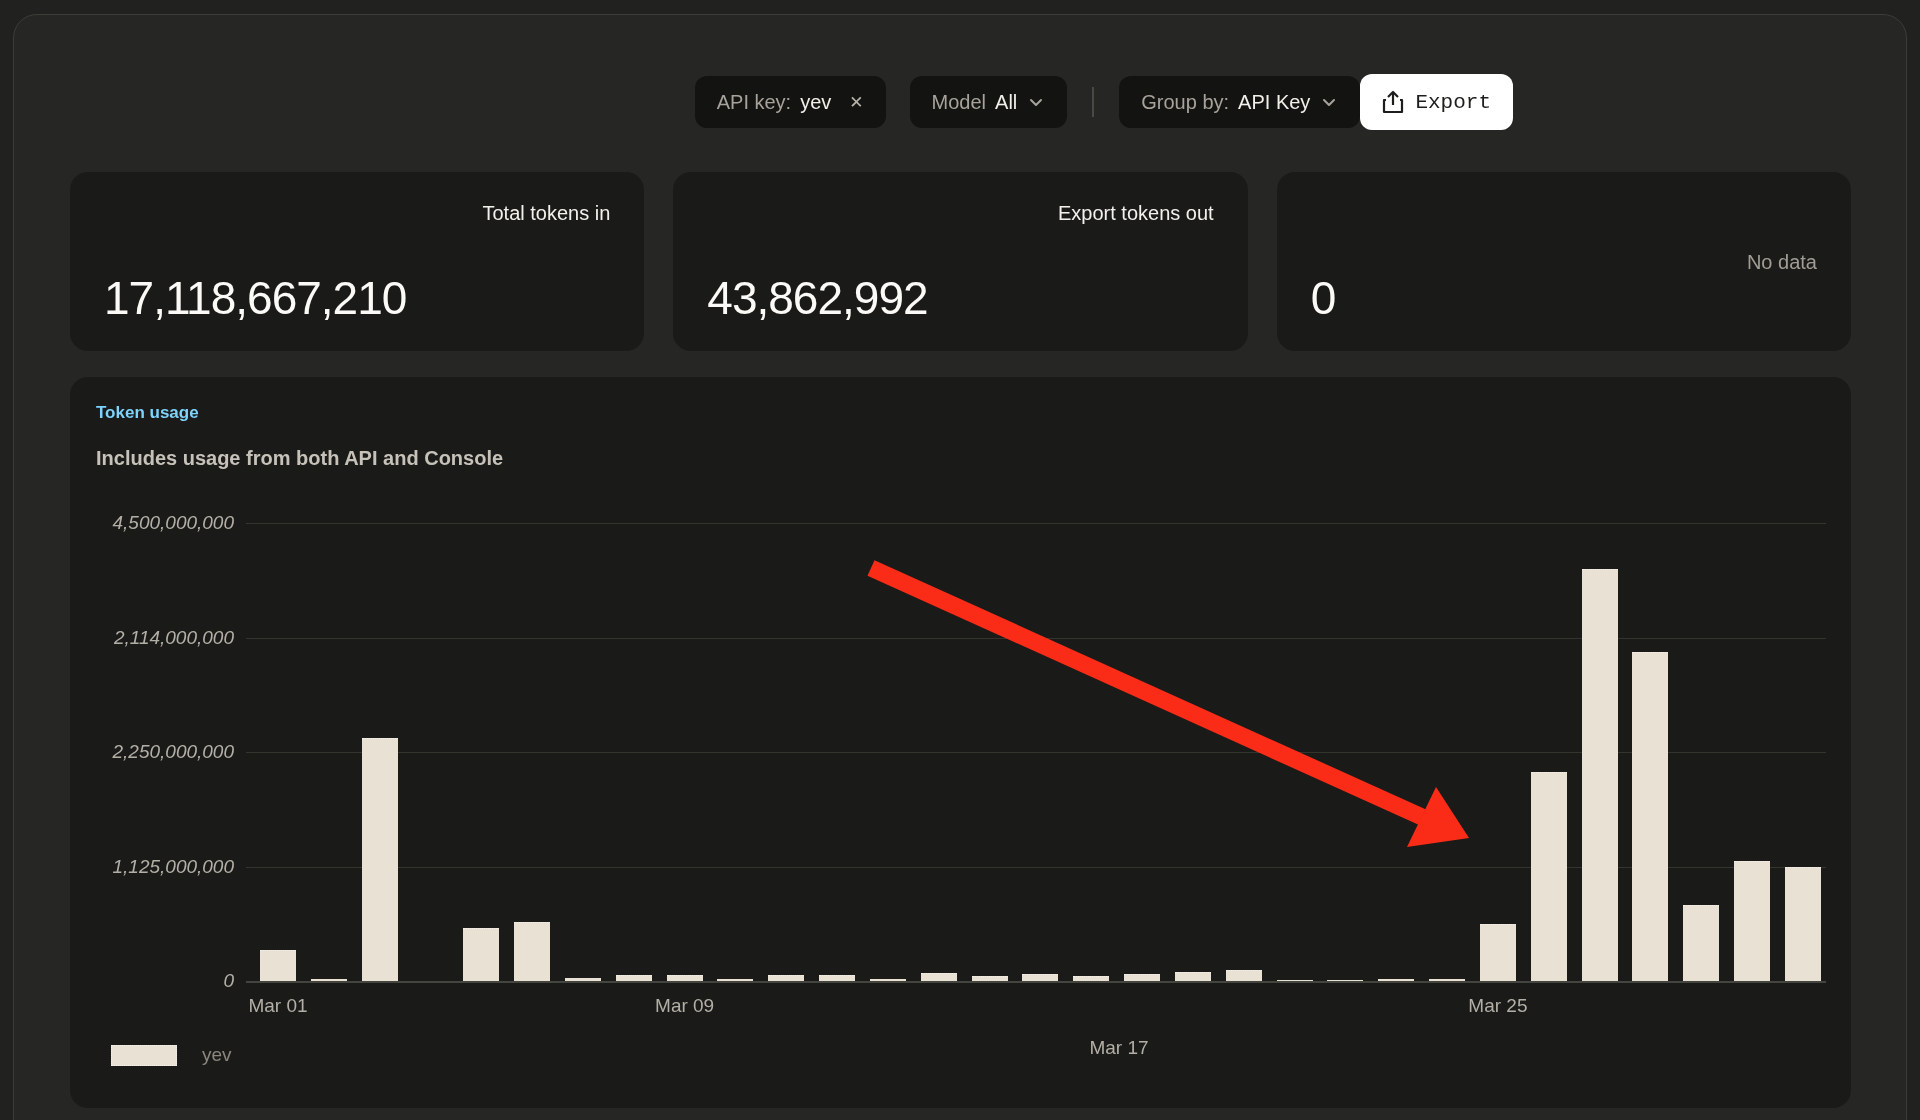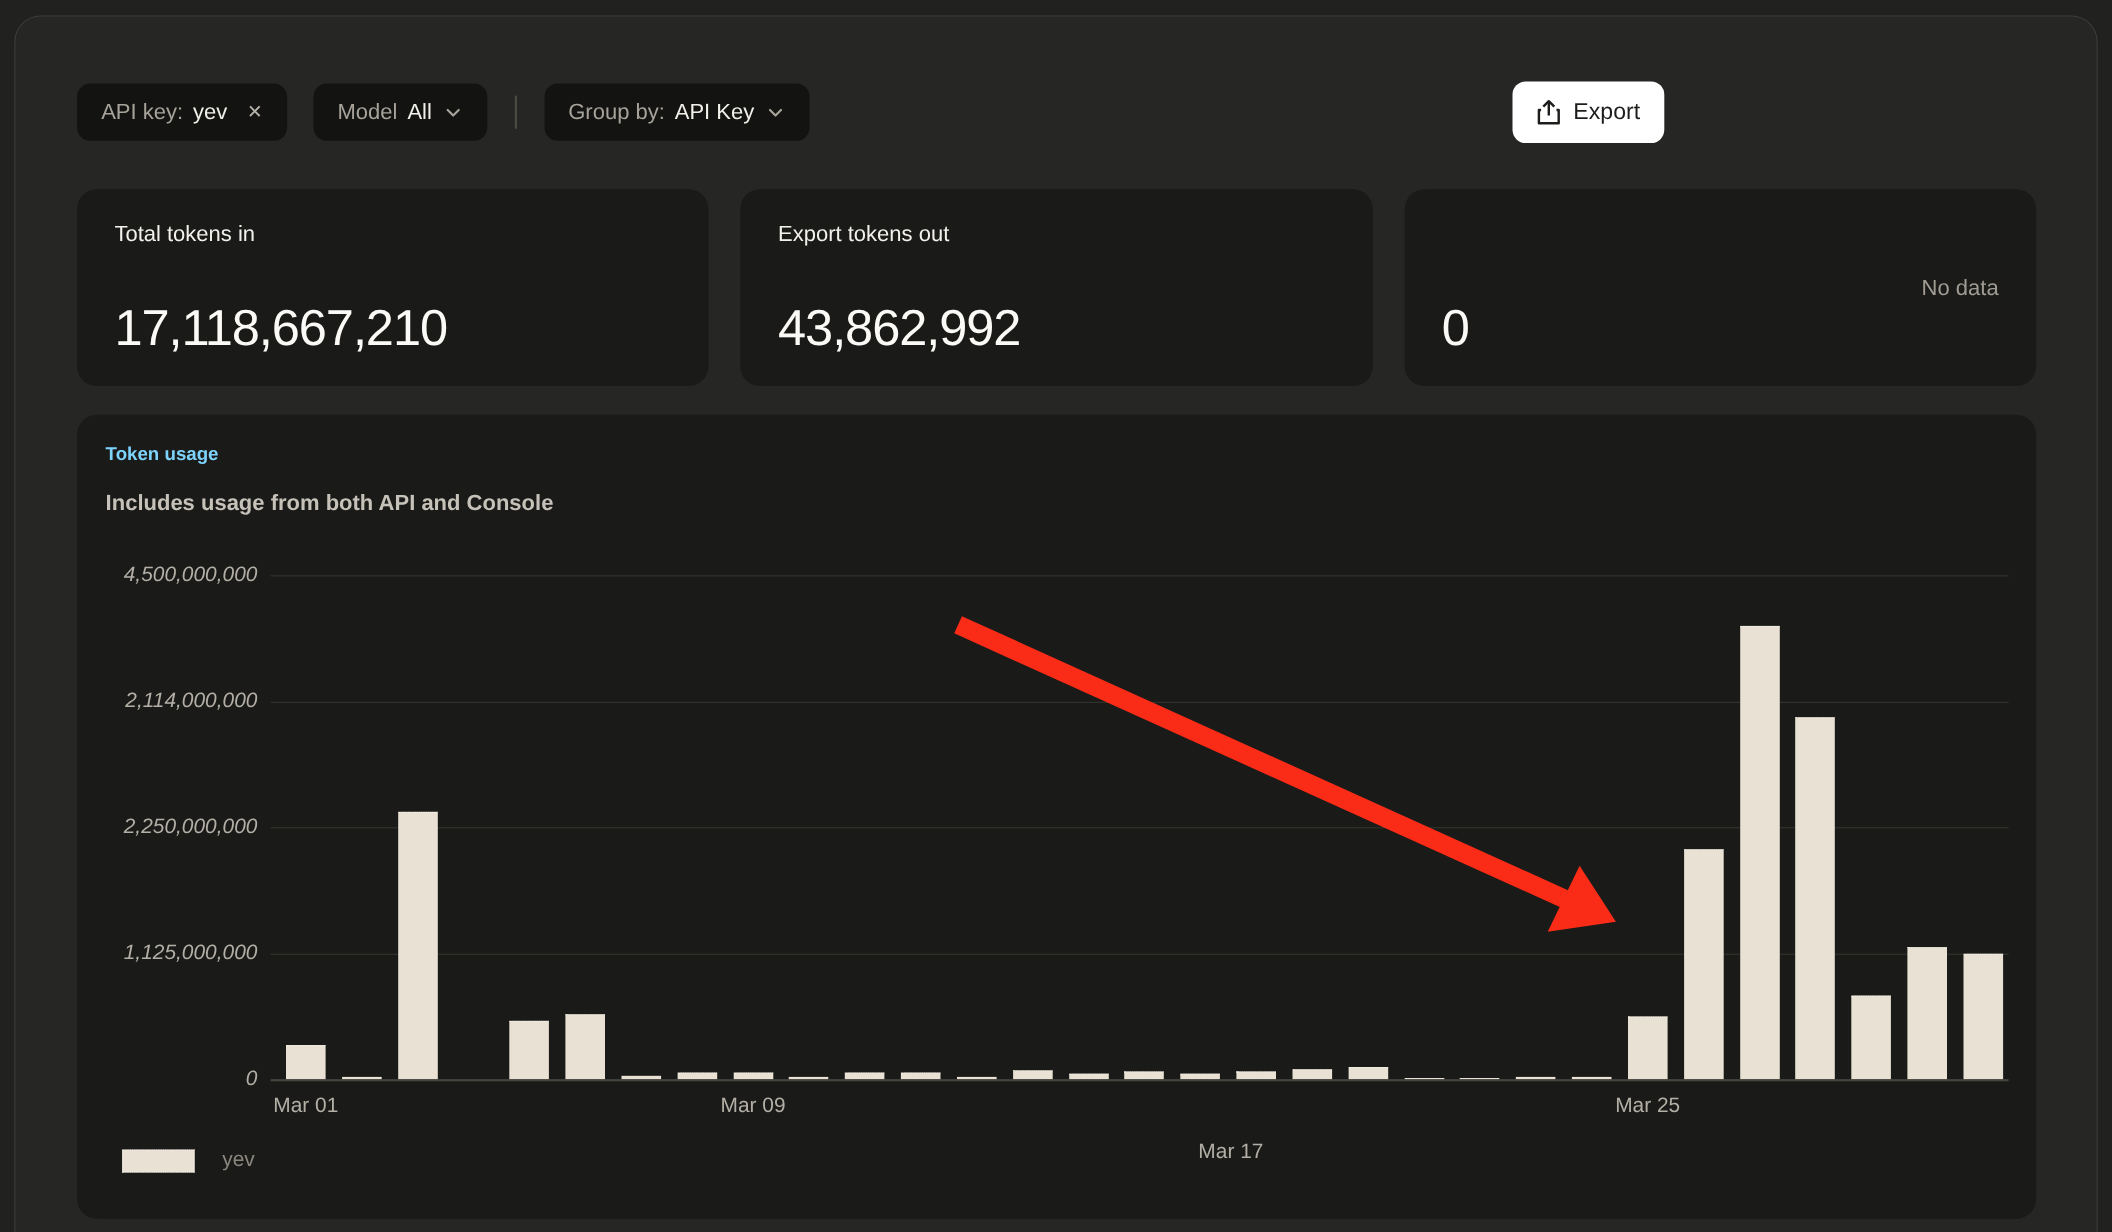--- a/index.html
+++ b/index.html
@@ -11,43 +11,43 @@
   }
   .container {
     position:absolute; left:13px; top:14px; width:1894px; height:1140px;
     background:#262624;
     border:1px solid #3c3c38;
     border-radius:24px;
   }
 
   
   .topbar { position:absolute; top:59px; left:56px; width:1443px; height:56px;
-    display:flex; align-items:center; justify-content:space-between; }
+    display:flex; align-items:center; justify-content:flex-end; }
   .chips { display:flex; align-items:center; }
   .chip {
     height:52px; background:#131311; border-radius:12px;
     display:flex; align-items:center; padding:0 22px;
     font-size:20px; cursor:pointer;
   }
   .chip .lbl { color:#a7a39b; }
   .chip .val { color:#f2f0ea; margin-left:9px; }
   .chip .close { color:#b8b4ab; margin-left:18px; font-size:17px; }
   .chip + .chip { margin-left:24px; }
   .chev { margin-left:10px; display:inline-flex; }
   .sep { width:2px; height:30px; background:#4a4a45; margin:0 25px; }
   .export-btn {
     height:56px; background:#ffffff; color:#1d1d1b; border:none; border-radius:12px;
     display:flex; align-items:center; padding:0 22px; font-size:21px; font-weight:500;
-    font-family:Liberation Sans, sans-serif; cursor:pointer;
+    font-family:Liberation Mono, monospace; cursor:pointer;
   }
   .export-btn svg { margin-right:11px; }
 
   
   .stats { position:absolute; top:157px; left:56px; width:1781px;
-    display:flex; gap:29px; }
+    display:flex; gap:29px;text-align:right; }
   .stat-card {
     flex:1; height:179px; background:#1a1a18; border-radius:18px;
     position:relative; padding:30px 34px;
   }
   .stat-label { font-size:20px; color:#f3f1ec; }
   .stat-value {
     position:absolute; left:34px; bottom:26px;
     font-size:46px; font-weight:500; color:#fbfaf7; letter-spacing:-1px;
   }
   .stat-note { position:absolute; right:34px; top:79px; font-size:20px; color:#a19d95; }

